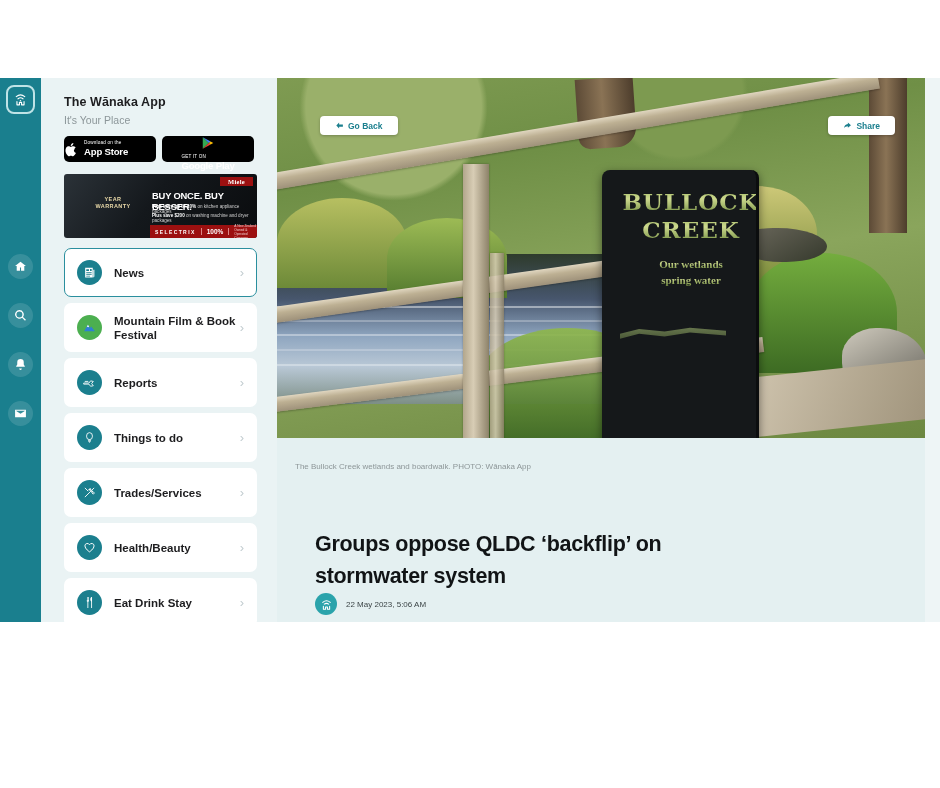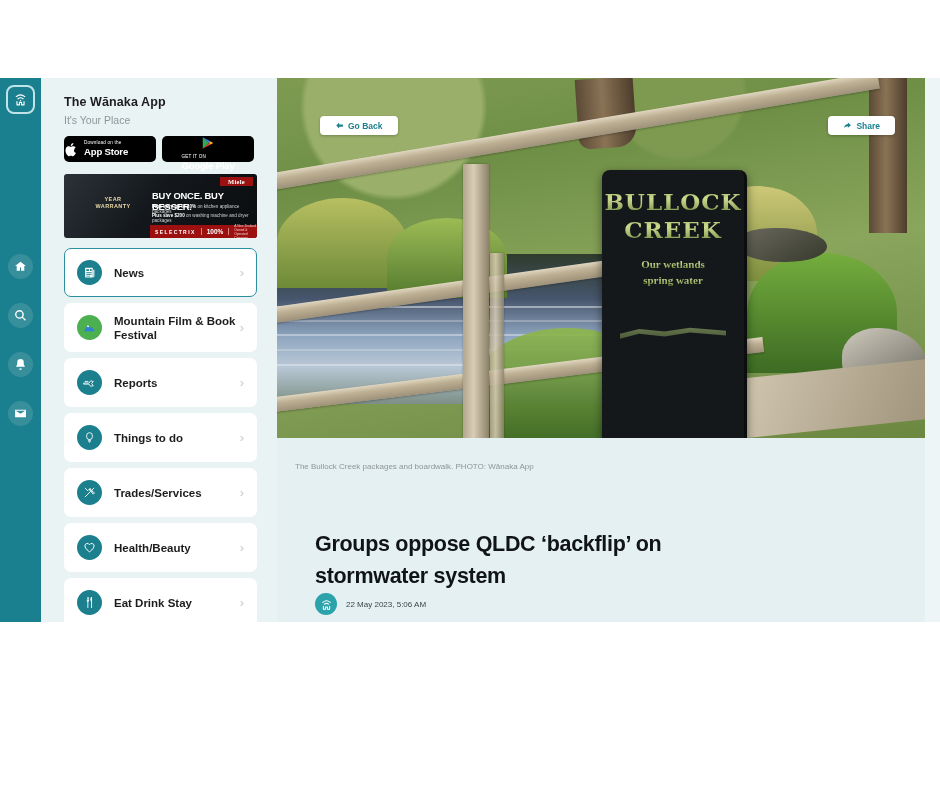--- a/index.html
+++ b/index.html
@@ -86,21 +86,21 @@
   #hero .water .ripple{position:absolute;left:0;right:0;height:2px;background:rgba(255,255,255,.45);}
   
   #hero .grass{position:absolute;border-radius:50% 50% 0 0;}
   .plank{position:absolute;background:linear-gradient(180deg,#e0d6c0 0%,#bdb093 40%,#9e917a 100%);
       box-shadow:0 1px 2px rgba(0,0,0,.25);}
   .post{position:absolute;background:linear-gradient(90deg,#b2a68c,#d8cdb5 40%,#8d8269);
       box-shadow:0 0 2px rgba(0,0,0,.3);}
   
   #sign{position:absolute;left:325px;top:92px;width:142px;height:296px;background:#15181a;
       border-radius:8px 8px 2px 2px;box-shadow:0 3px 10px rgba(0,0,0,.5);overflow:hidden;
-      border-right:3px solid #0b0d0e;}
+      border-right:3px solid #0b0d0e;padding-left:12px;}
   #sign .sgl{position:absolute;width:100%;text-align:center;font-family:"DejaVu Serif",serif;
       font-weight:bold;letter-spacing:1px;
       background:linear-gradient(180deg,#9bb45e,#cdd98e 40%,#6f8a3e);
       -webkit-background-clip:text;background-clip:text;color:transparent;}
   #sign .s1{top:18px;font-size:23px;}
   #sign .s2{top:46px;font-size:23px;}
   #sign .s3{top:88px;font-size:11px;letter-spacing:0;font-family:"Liberation Serif",serif;}
   #sign .s4{top:104px;font-size:11px;letter-spacing:0;font-family:"Liberation Serif",serif;}
   #sign .wave{position:absolute;left:18px;top:155px;width:106px;height:22px;
       background:linear-gradient(180deg,#7d8f5c,#3c4a2a);
@@ -348,21 +348,21 @@
       <div class="ovl-btn" id="share">
         <svg viewBox="0 0 24 24">
             <path d="M13 4v4C6.5 8.4 3.6 13 2.8 19c2.2-3.4 5.4-5 10.2-5.1V18l8.2-7z"></path>
           </svg>
         <span>Share</span>
       </div>
     </div>
 
     <div class="rightpad"></div>
 
-    <div class="caption">The Bullock Creek packages and boardwalk. PHOTO: Wānaka App</div>
+    <div class="caption">The Bullock Creek wetlands and boardwalk. PHOTO: Wānaka App</div>
 
     <h1 class="headline">Groups oppose QLDC ‘backflip’ on stormwater system</h1>
 
     <div class="byline">
       <span class="by-av">
         <svg viewBox="0 0 24 24" width="15" height="15" fill="none" stroke="#ffffff" stroke-width="1.7">
           <path d="M6 8.5c3.5-3 8.5-3 12 0" stroke-linecap="round"></path>
           <path d="M8.5 11.5c2.2-1.7 4.8-1.7 7 0" stroke-linecap="round"></path>
           <path d="M7 15v4.5h3.5V16h3v3.5H17V15" stroke-linecap="round" stroke-linejoin="round"></path>
         </svg>

